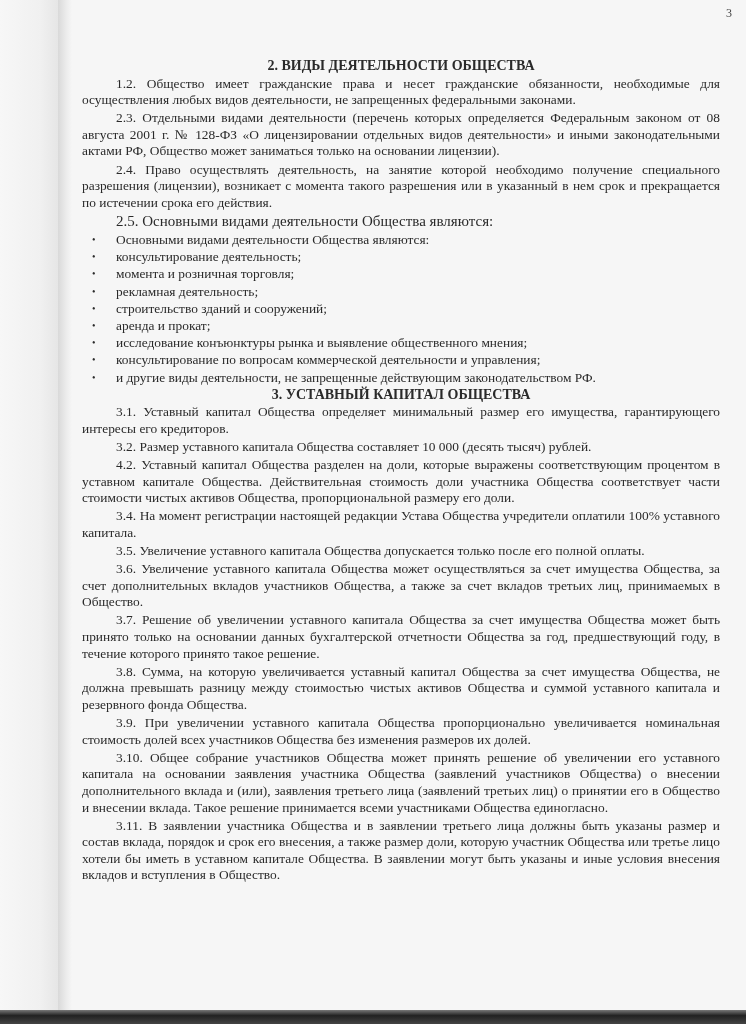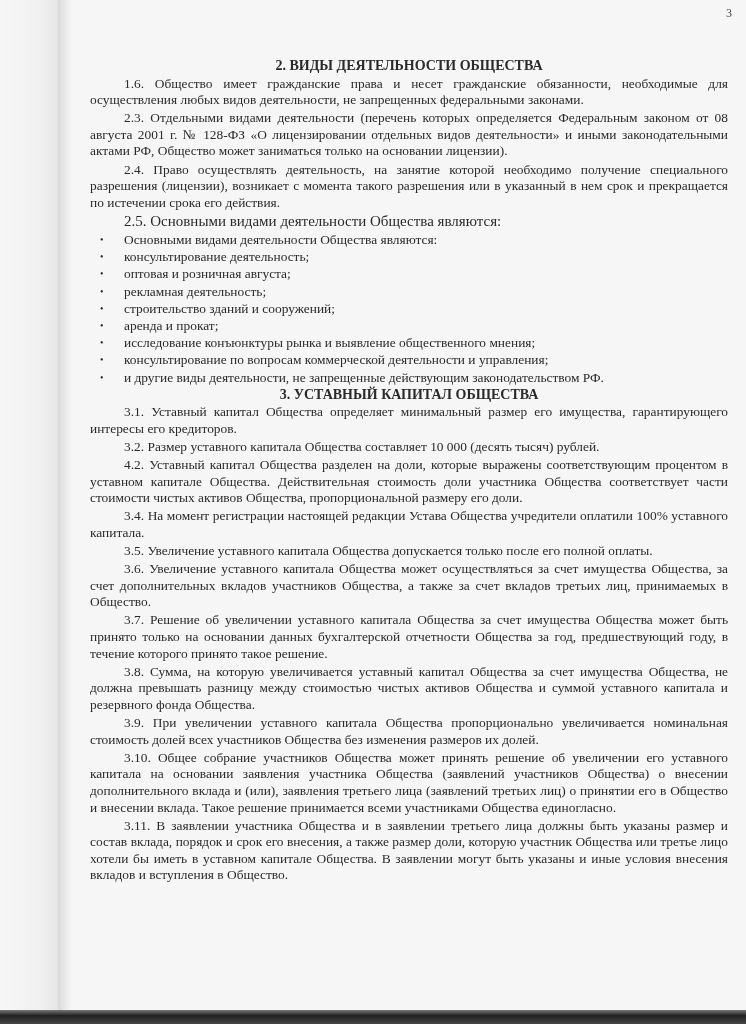--- a/index.html
+++ b/index.html
@@ -23,21 +23,21 @@
     background: #f6f6f6;
   }
   .bottom-edge {
     position: absolute; left: 0; top: 1010px; width: 746px; height: 14px;
     background: linear-gradient(to bottom, #777 0%, #222 40%, #444 100%);
   }
   .page-number {
     position: absolute; right: 14px; top: 6px; font-size: 12px; color: #444;
   }
   .content {
-    position: absolute; left: 18px; top: 58px; width: 638px;
+    position: absolute; left: 10px; top: 58px; width: 638px;
     font-size: 13.4px; line-height: 16.6px;
   }
   .heading {
     text-align: center; font-weight: bold; font-size: 14px; margin: 0 0 1px 0;
   }
   .heading.sec3 { }
   .para {
     text-align: justify; text-indent: 34px; margin: 0 0 1.5px 0;
   }
   ul.activities { list-style: none; margin: 0 0 1px 0; padding: 0; }
@@ -53,29 +53,29 @@
 <body>
 
 <div class="left-page"></div>
 <div class="gutter"></div>
 
 <div class="page">
   <div class="page-number">3</div>
 
   <div class="content">
     <div class="heading">2. ВИДЫ ДЕЯТЕЛЬНОСТИ ОБЩЕСТВА</div>
-    <p class="para">1.6. Общество имеет гражданские права и несет гражданские обязанности, необходимые для осуществления любых видов деятельности, не запрещенных федеральными законами.</p>
+    <p class="para">1.2. Общество имеет гражданские права и несет гражданские обязанности, необходимые для осуществления любых видов деятельности, не запрещенных федеральными законами.</p>
     <p class="para">2.3. Отдельными видами деятельности (перечень которых определяется Федеральным законом от 08 августа 2001 г. № 128-ФЗ «О лицензировании отдельных видов деятельности» и иными законодательными актами РФ, Общество может заниматься только на основании лицензии).</p>
     <p class="para">2.4. Право осуществлять деятельность, на занятие которой необходимо получение специального разрешения (лицензии), возникает с момента такого разрешения или в указанный в нем срок и прекращается по истечении срока его действия.</p>
     <p class="para small-intro">2.5. Основными видами деятельности Общества являются:</p>
 
     <ul class="activities">
       <li><span class="bullet">•</span><span>Основными видами деятельности Общества являются:</span></li>
       <li><span class="bullet">•</span><span>консультирование деятельность;</span></li>
-      <li><span class="bullet">•</span><span>оптовая и розничная августа;</span></li>
+      <li><span class="bullet">•</span><span>момента и розничная торговля;</span></li>
       <li><span class="bullet">•</span><span>рекламная деятельность;</span></li>
       <li><span class="bullet">•</span><span>строительство зданий и сооружений;</span></li>
       <li><span class="bullet">•</span><span>аренда и прокат;</span></li>
       <li><span class="bullet">•</span><span>исследование конъюнктуры рынка и выявление общественного мнения;</span></li>
       <li><span class="bullet">•</span><span>консультирование по вопросам коммерческой деятельности и управления;</span></li>
       <li><span class="bullet">•</span><span>и другие виды деятельности, не запрещенные действующим законодательством РФ.</span></li>
     </ul>
 
     <div class="heading sec3">3. УСТАВНЫЙ КАПИТАЛ ОБЩЕСТВА</div>
     <p class="para">3.1. Уставный капитал Общества определяет минимальный размер его имущества, гарантирующего интересы его кредиторов.</p>

